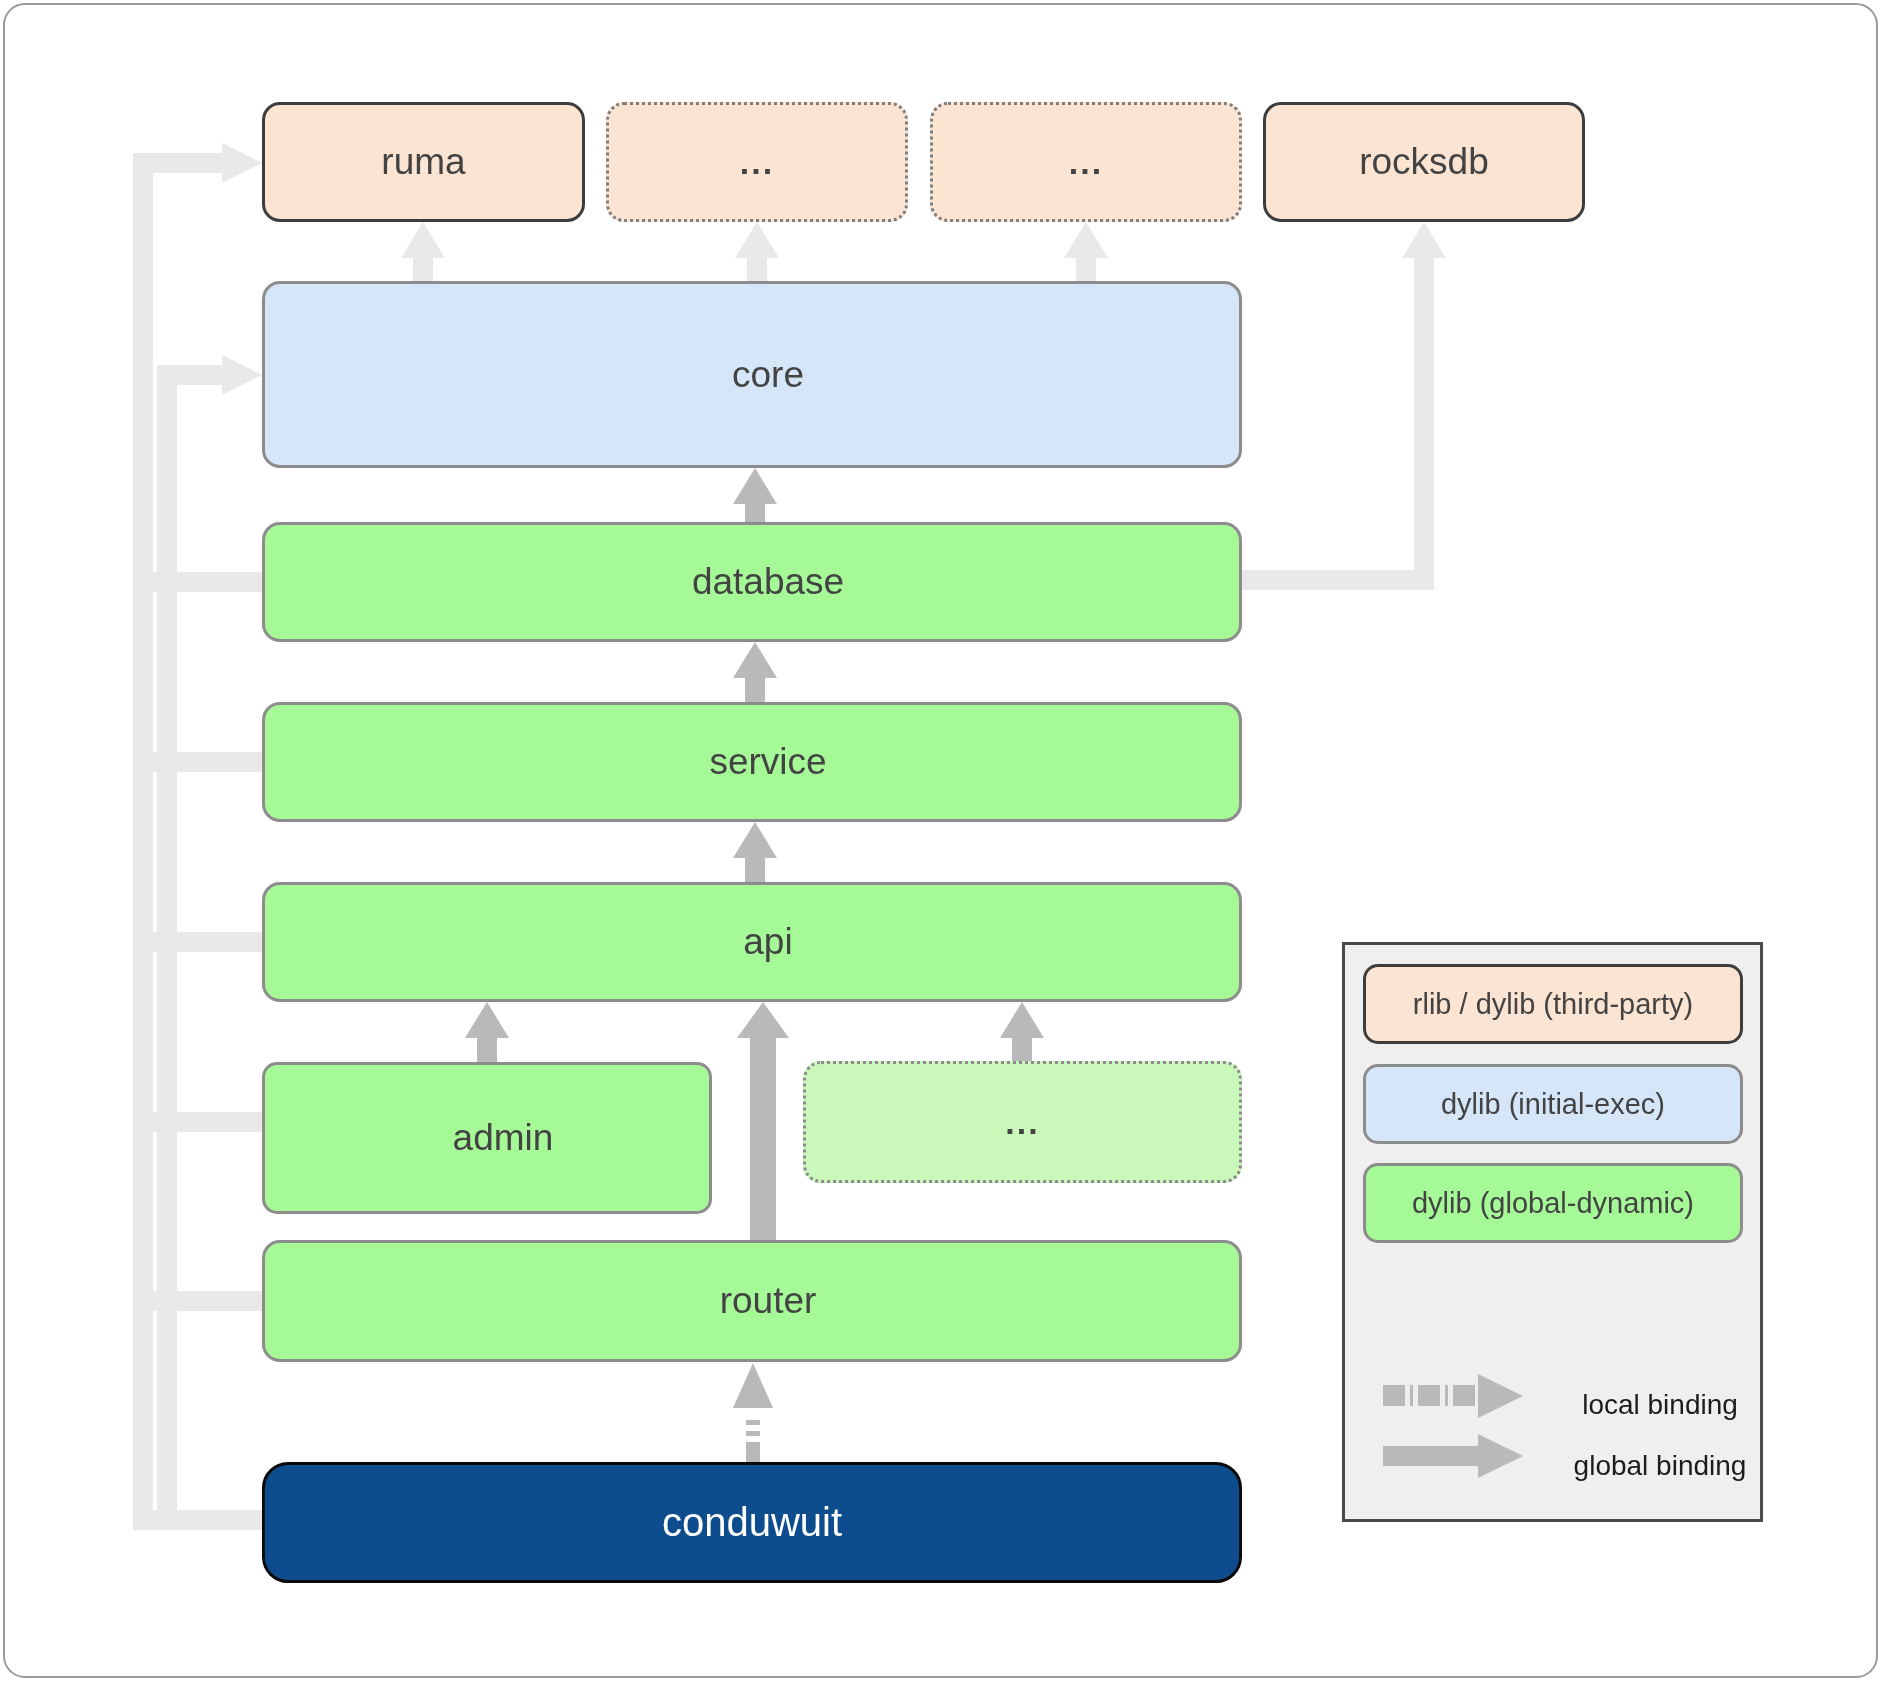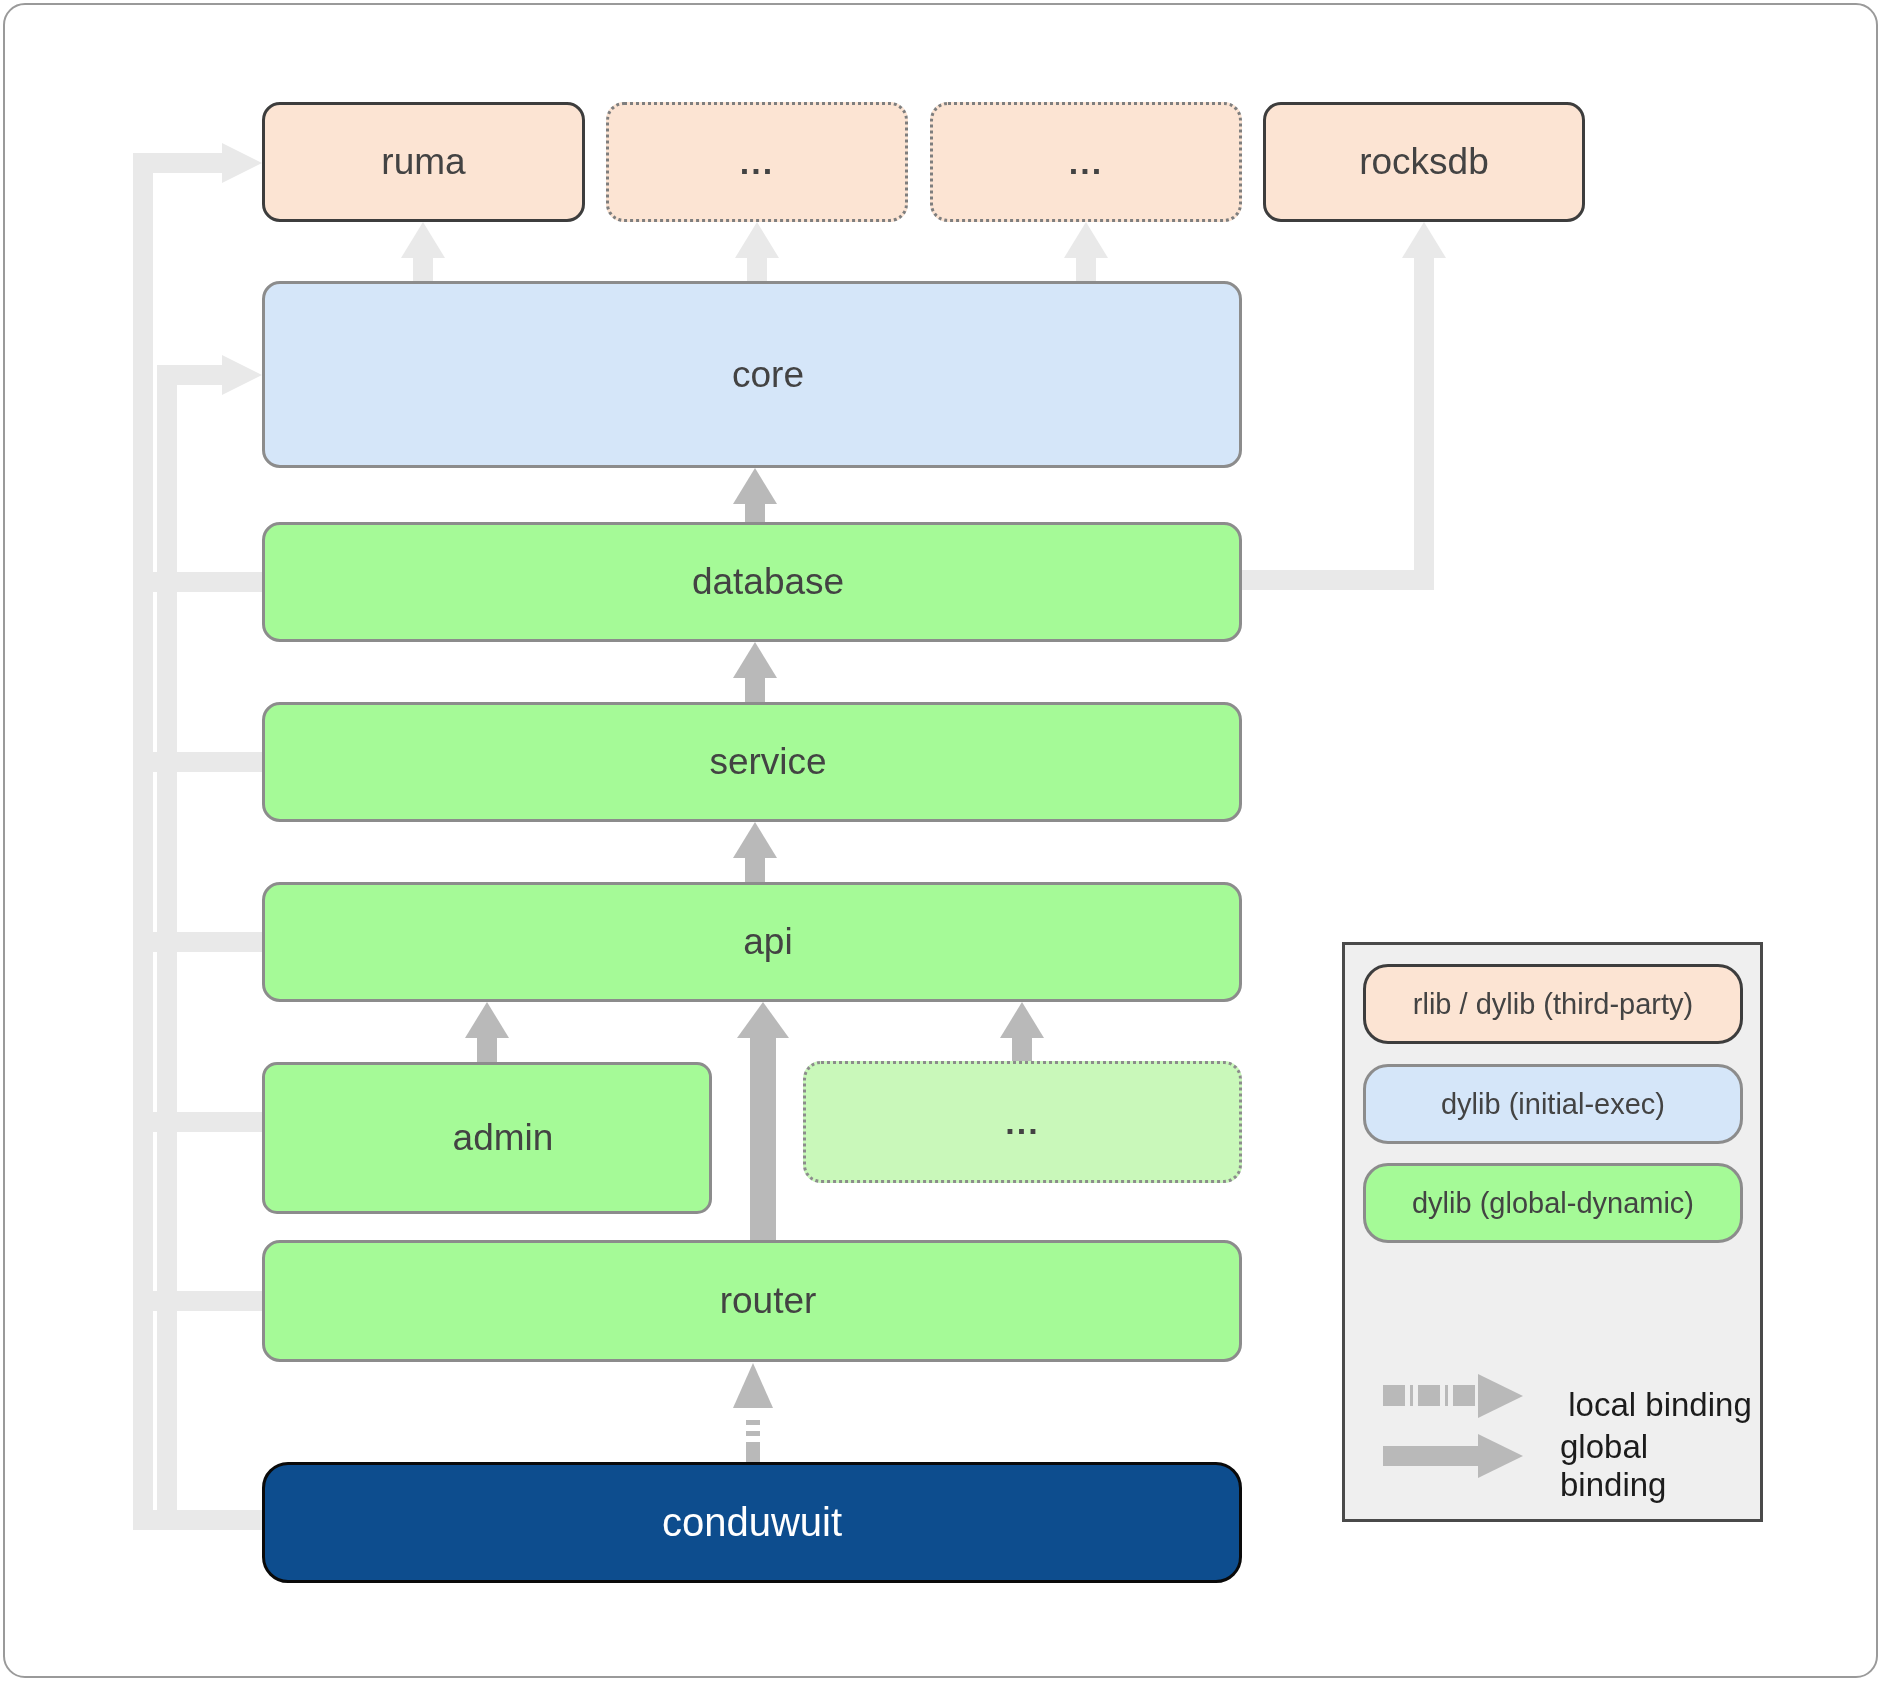--- a/index.html
+++ b/index.html
@@ -18,24 +18,24 @@
   .tri-up-light{border-left:22px solid transparent;border-right:22px solid transparent;border-bottom:36px solid #e9e9e9;}
   .tri-right-light{border-top:20px solid transparent;border-bottom:20px solid transparent;border-left:40px solid #e9e9e9;}
   .tri-up-dark{border-left:22px solid transparent;border-right:22px solid transparent;border-bottom:36px solid #b9b9b9;}
   .tri-up-dark-wide{border-left:26px solid transparent;border-right:26px solid transparent;border-bottom:36px solid #b9b9b9;}
   .tri-up-dark-tall{border-left:20px solid transparent;border-right:20px solid transparent;border-bottom:45px solid #b9b9b9;}
   .tri-right-legend{border-top:22px solid transparent;border-bottom:22px solid transparent;border-left:45px solid #b9b9b9;}
   .dash-v{position:absolute;background:repeating-linear-gradient(to top,#b9b9b9 0 20px,transparent 20px 26px,#b9b9b9 26px 31px,transparent 31px 37px,#b9b9b9 37px 42px,transparent 42px 54px);}
   .dash-h{position:absolute;background:repeating-linear-gradient(to right,#b9b9b9 0 22px,transparent 22px 27px,#b9b9b9 27px 30px,transparent 30px 35px);}
   .legend{position:absolute;left:1342px;top:942px;width:421px;height:580px;background:#efefef;
           border:3px solid #4a4a4a;box-sizing:border-box;}
-  .legend .sample{position:absolute;left:18px;width:380px;height:80px;border-radius:25px;box-sizing:border-box;
+  .legend .sample{position:absolute;left:18px;width:380px;height:80px;border-radius:15px;box-sizing:border-box;
           display:flex;align-items:center;justify-content:center;font-size:29px;color:#434343;}
   .legend .bind-label{position:absolute;left:215px;width:200px;height:44px;display:flex;align-items:center;justify-content:center;
-          font-size:33px;color:#1c1c1c;}
+          font-size:28px;color:#1c1c1c;}
 </style>
 </head>
 <body>
 
 <div class="frame"></div>
 
 <div class="seg" style="left:133px;top:153px;width:20px;height:1377px;"></div>
 <div class="seg" style="left:157px;top:365px;width:20px;height:1165px;"></div>
 
 <div class="seg" style="left:133px;top:153px;width:89px;height:20px;"></div>

